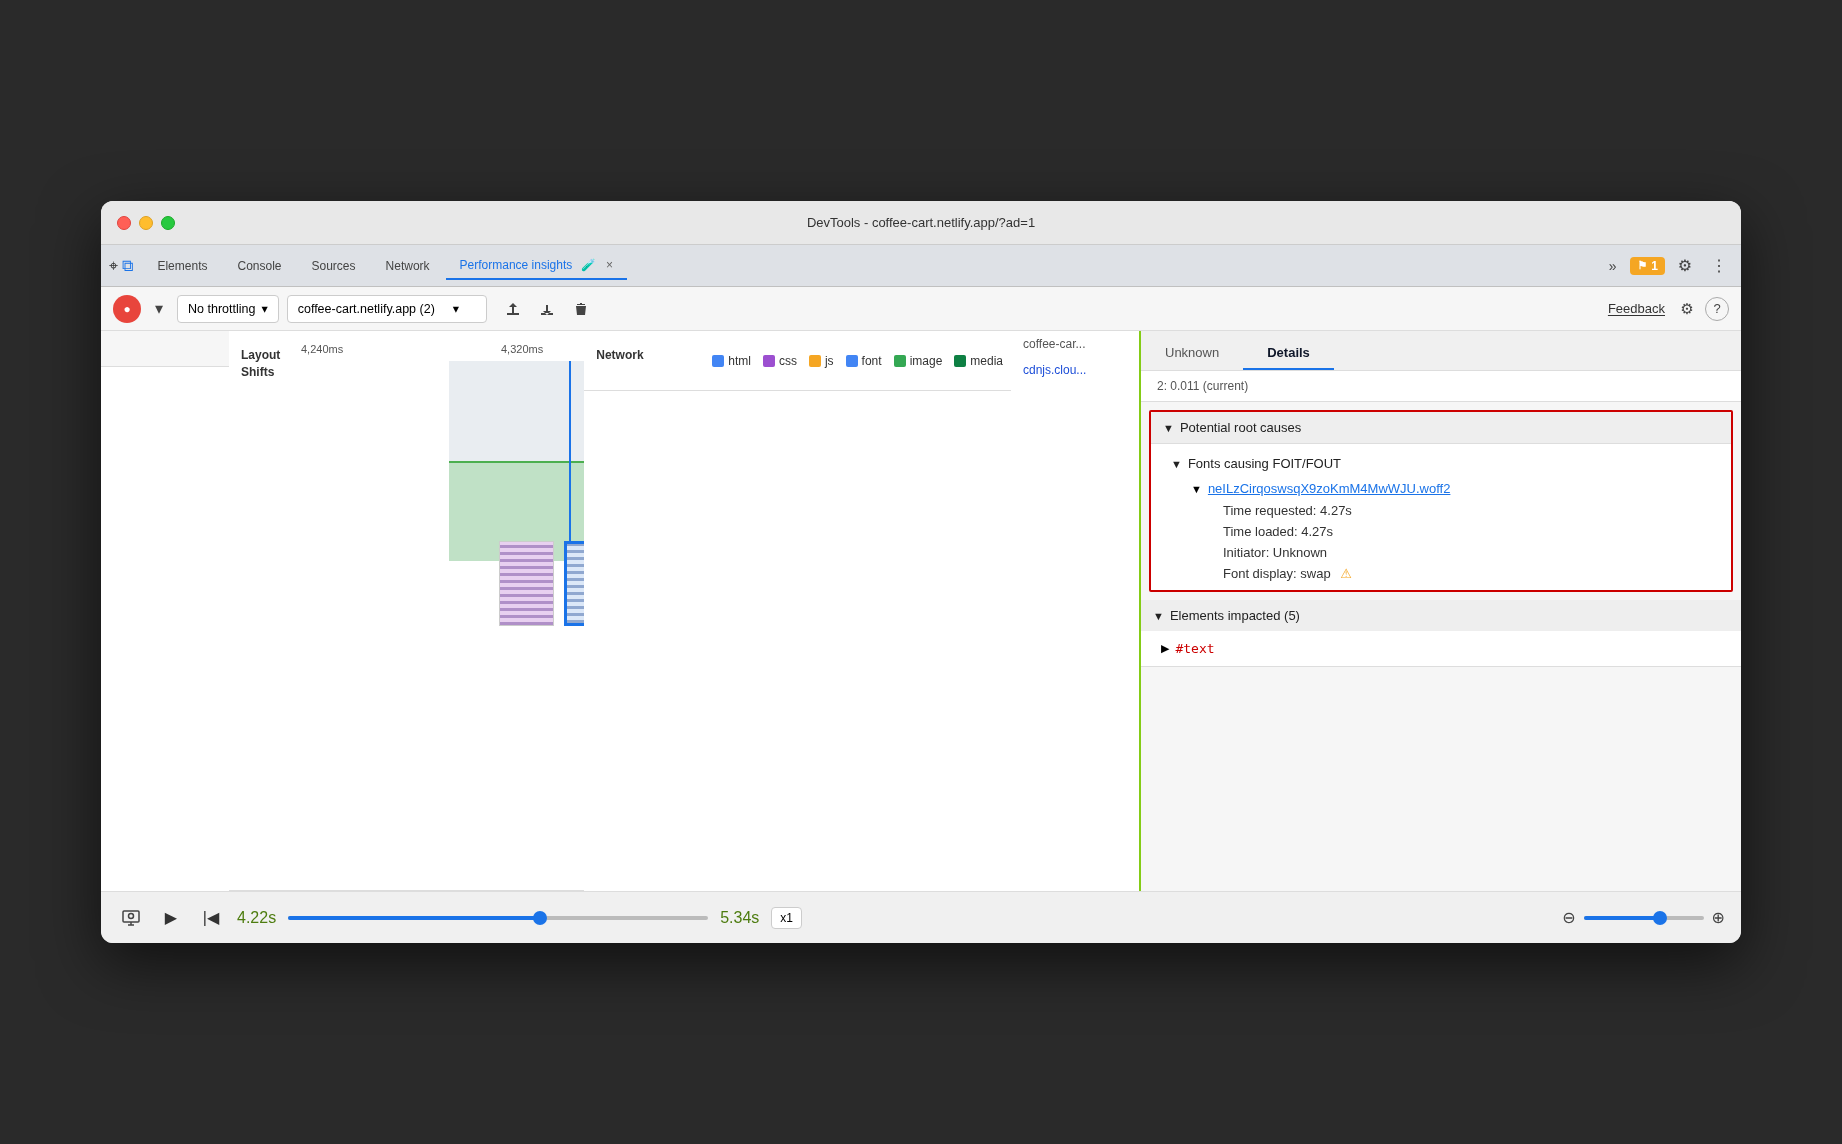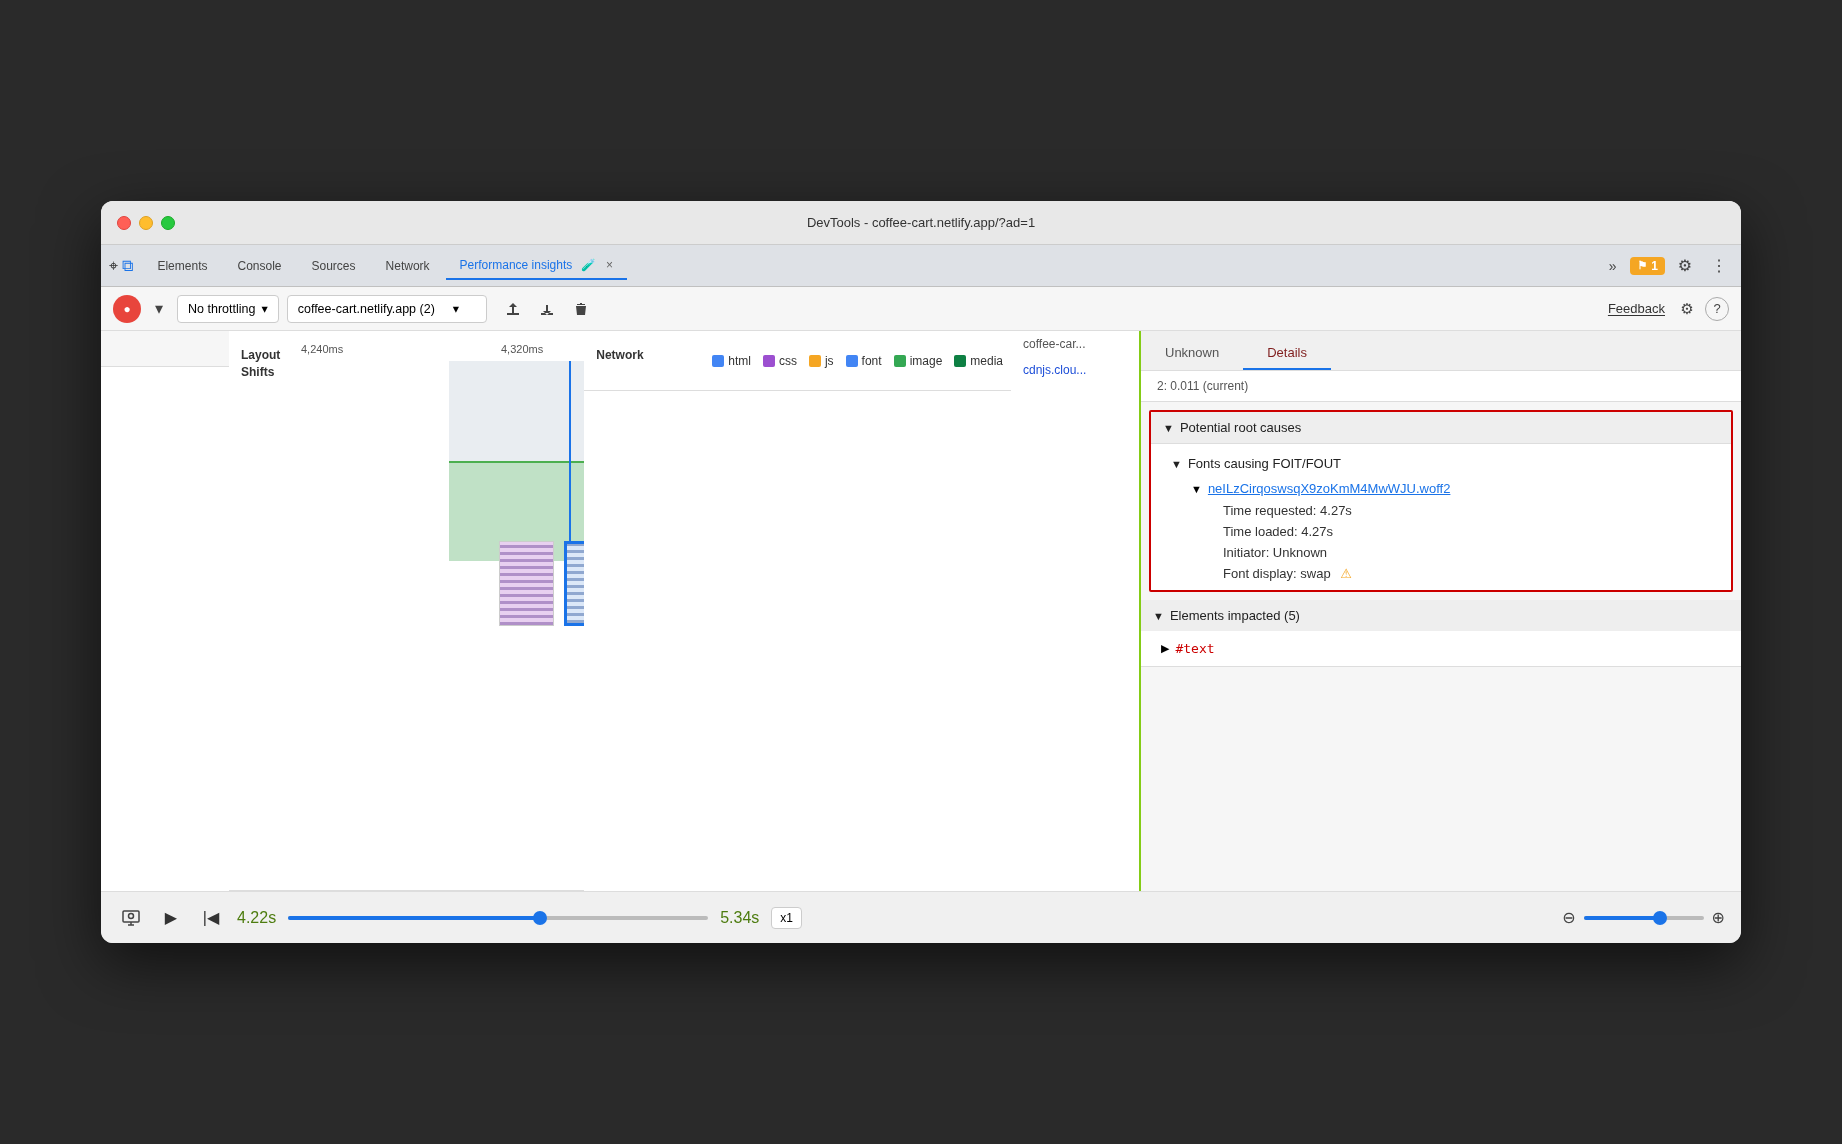--- a/index.html
+++ b/index.html
@@ -321,23 +321,23 @@
       align-items: flex-end;
     }
     .right-tab {
       padding: 8px 24px;
       font-size: 13px;
       color: #555;
       cursor: pointer;
       border-bottom: 2px solid transparent;
     }
     .right-tab.active {
-      color: #7f1d1d;
+      color: #0f172a;
       border-bottom: 2px solid #1a73e8;
-      font-weight: 400;
+      font-weight: 700;
     }
     .right-content {
       flex: 1;
       overflow-y: auto;
       padding: 0;
     }
     .version-text {
       font-size: 12px;
       color: #555;
       padding: 8px 16px;

